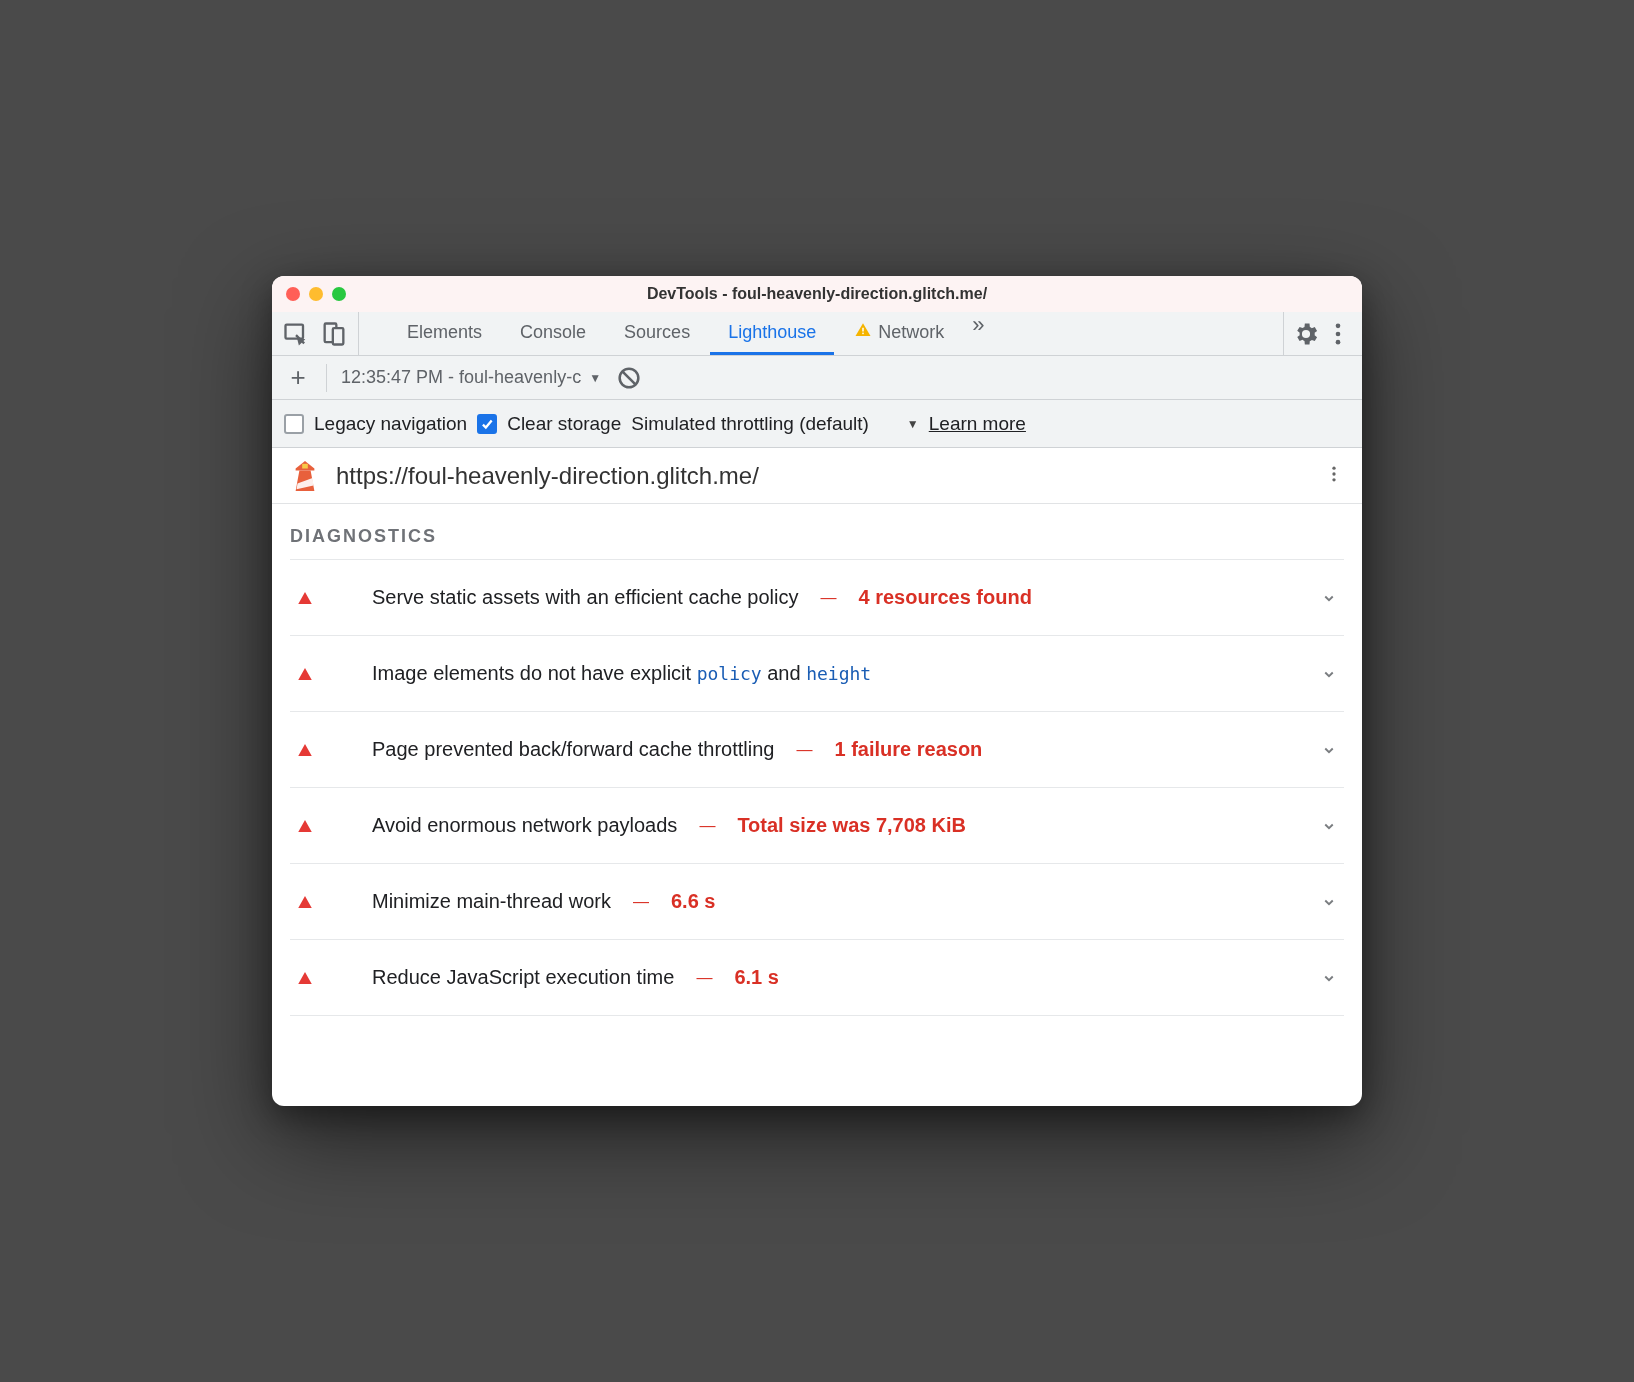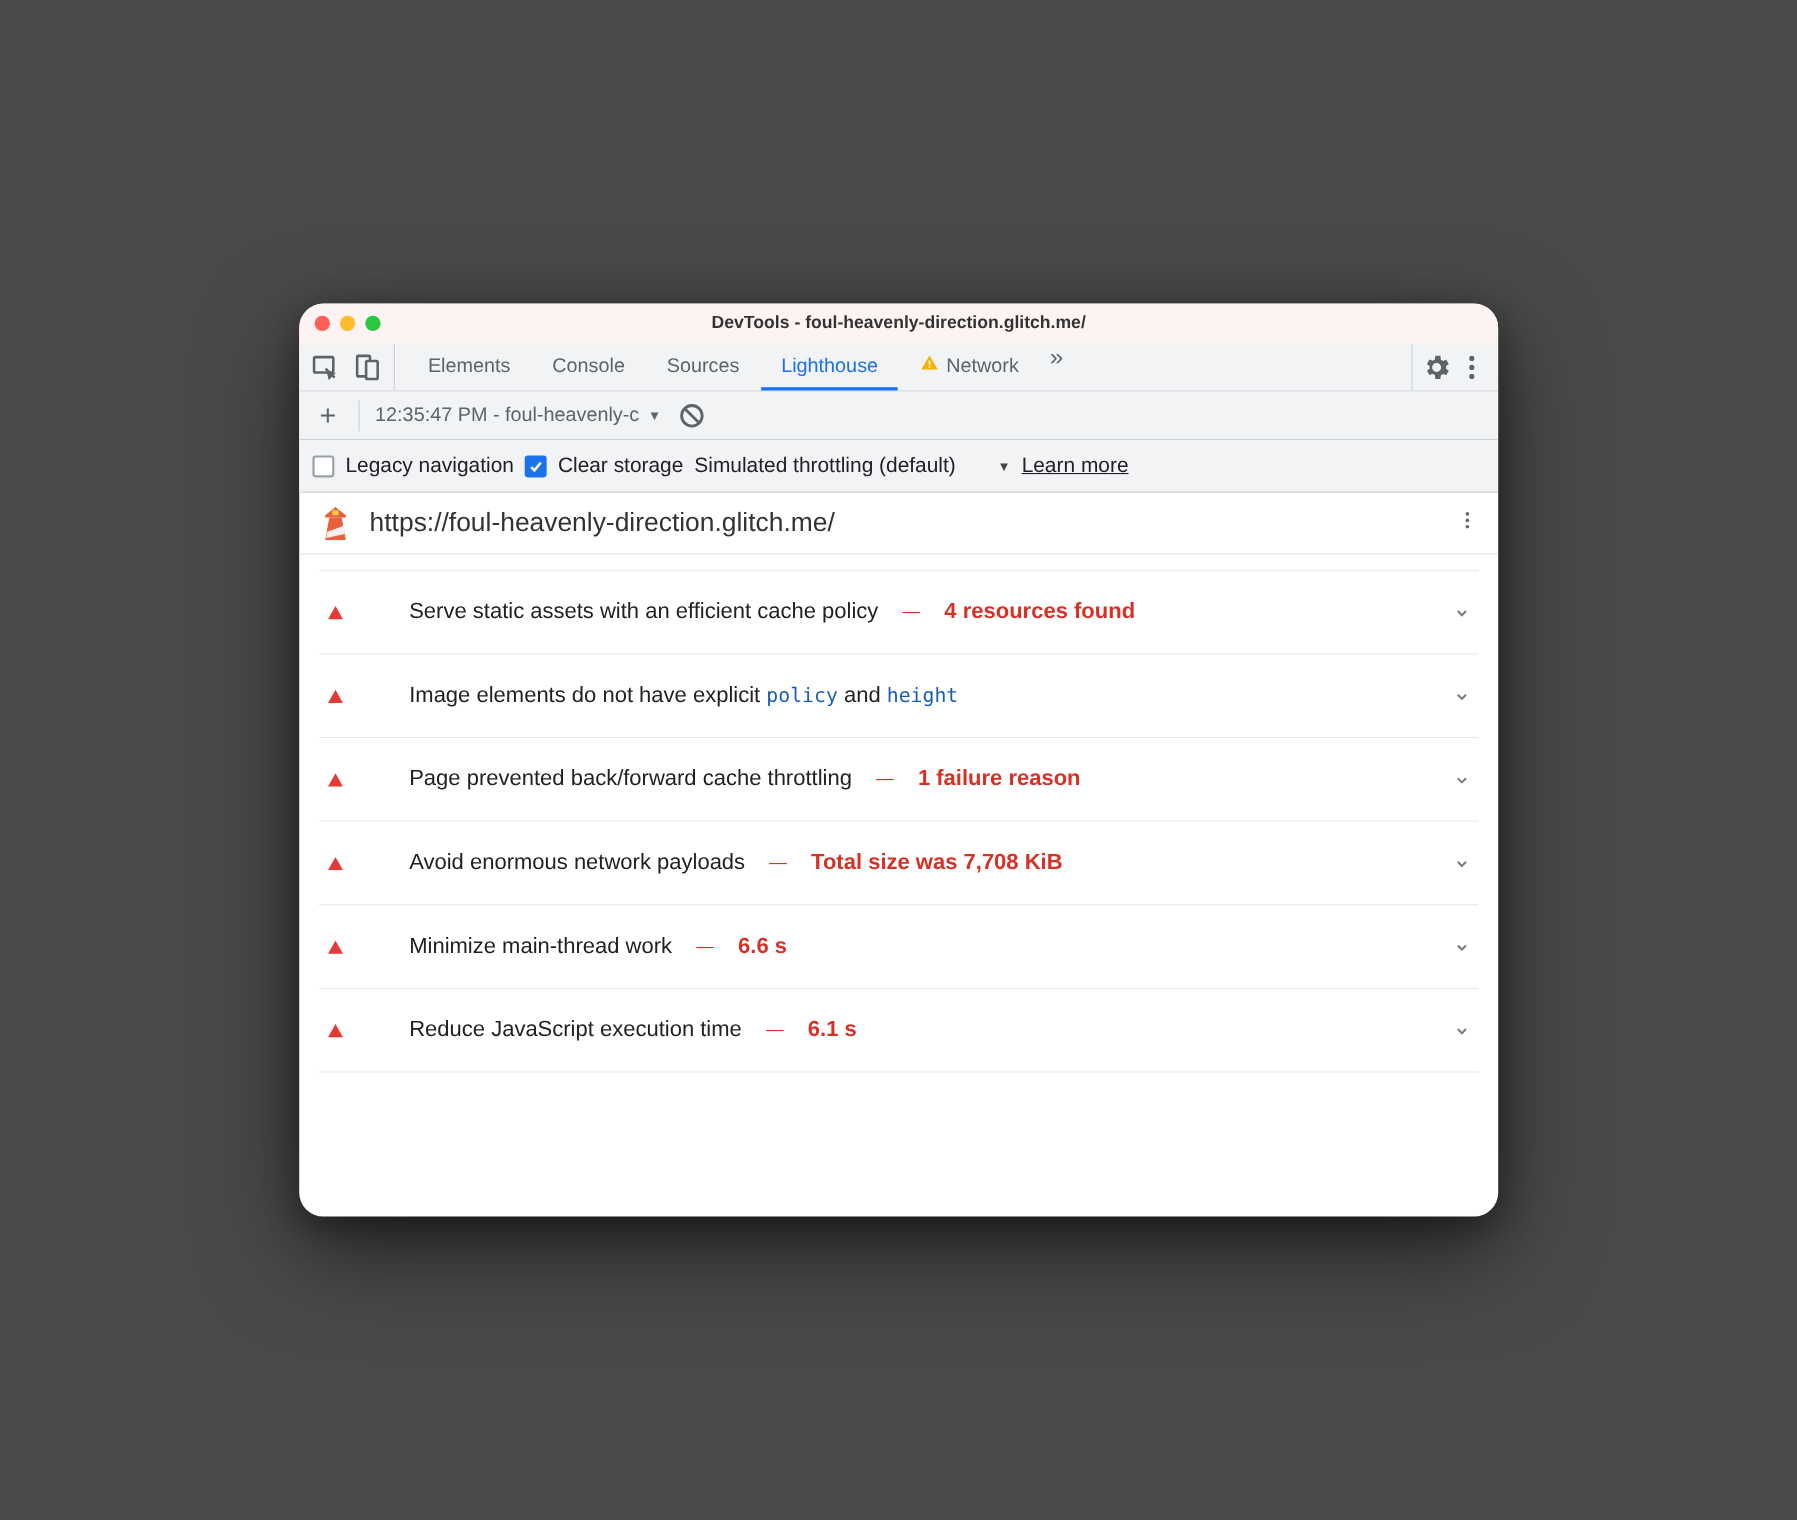--- a/index.html
+++ b/index.html
@@ -8,21 +8,21 @@
     font-family: -apple-system, BlinkMacSystemFont, "Segoe UI", Helvetica, Arial, sans-serif;
     background: #4a4a4a;
     display: flex;
     align-items: center;
     justify-content: center;
   }
   .window {
     width: 1090px;
     height: 830px;
     background: #fff;
-    border-radius: 22px;
+    border-radius: 12px;
     overflow: hidden;
     box-shadow: 0 30px 90px rgba(0,0,0,0.55), 0 10px 30px rgba(0,0,0,0.35);
     display: flex;
     flex-direction: column;
   }
   
   .titlebar {
     height: 36px;
     background: #fdf3f3;
     display: flex;
@@ -42,21 +42,21 @@
     pointer-events: none;
   }
   
   .tabstrip {
     height: 44px;
     background: #f1f3f4;
     border-bottom: 1px solid #cfd2d5;
     display: flex;
     align-items: center;
     padding: 0 10px;
-    gap: 6px;
+    gap: 24px;
     color: #5f6368;
   }
   .inspector-icons { display: flex; align-items: center; gap: 10px; padding-right: 10px; border-right: 1px solid #cfd2d5; height: 100%; }
   .icon-btn { width: 28px; height: 28px; display: flex; align-items: center; justify-content: center; cursor: pointer; color: #5f6368; }
   .tabs { display: flex; align-items: stretch; height: 100%; margin-left: 6px; gap: 2px; }
   .tab {
     padding: 0 18px;
     display: flex; align-items: center; gap: 6px;
     font-size: 18px;
     cursor: pointer;
@@ -247,20 +247,21 @@
     <span class="url-kebab">
       <svg width="20" height="20" viewBox="0 0 24 24" fill="#666">
           <circle cx="12" cy="5" r="2"></circle>
           <circle cx="12" cy="12" r="2"></circle>
           <circle cx="12" cy="19" r="2"></circle>
         </svg>
     </span>
   </div>
 
   <div class="content">
+    <div class="sec-title">DIAGNOSTICS</div>
     <div class="diag-list">
 
       <div class="diag">
         <span class="tri-fail">
             <svg viewBox="0 0 24 24">
               <path fill="#e53935" d="M12 4 L21 20 H3 Z"></path>
             </svg>
           </span>
         <span class="diag-title">Serve static assets with an efficient cache policy</span>
         <span class="dash">—</span>

